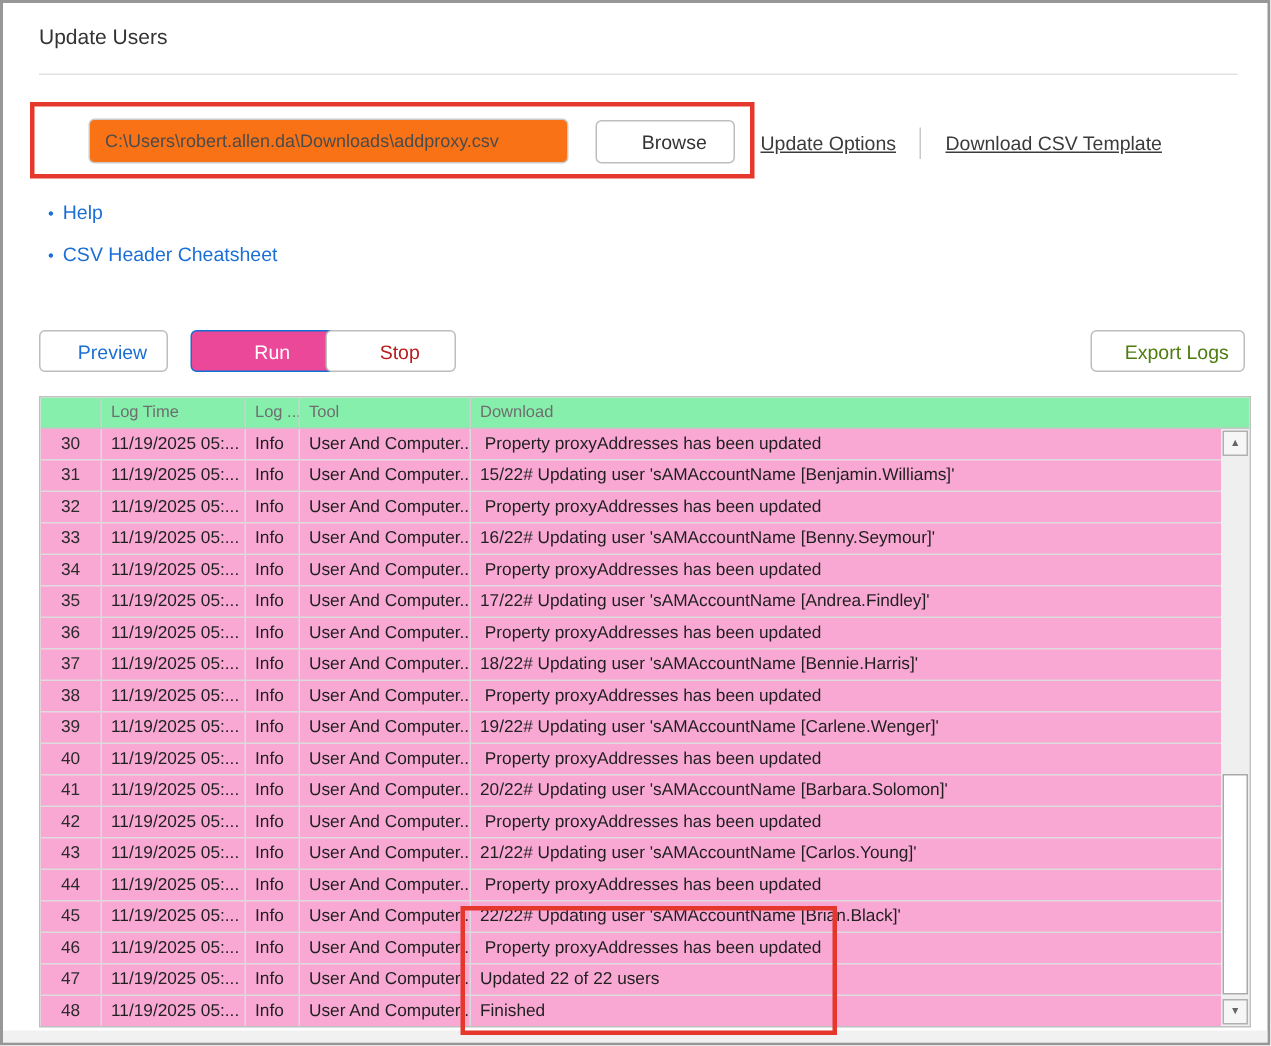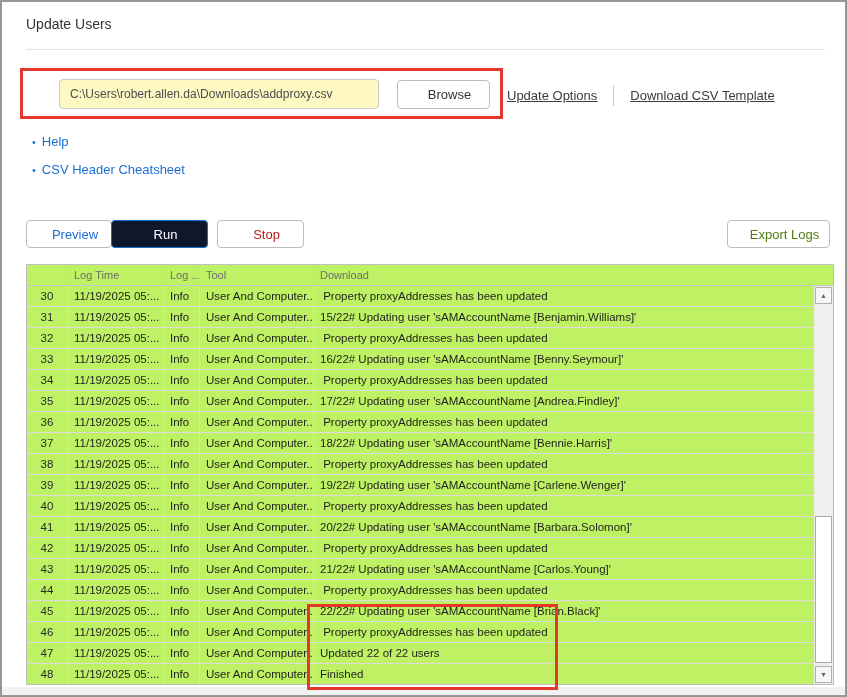--- a/index.html
+++ b/index.html
@@ -25,21 +25,21 @@
 
   .highlight-box {
     position: absolute; border: 3px solid #e5372c; z-index: 10;
     pointer-events: none; background: transparent;
   }
   .hl-top { left: 18px; top: 66px; width: 483px; height: 51px; }
   .hl-bottom { left: 305px; top: 602px; width: 251px; height: 86px; }
 
   .file-input {
     position: absolute; left: 57px; top: 77px; width: 320px; height: 30px;
-    background: #fef9c3; border: 1px solid #cbcbcb; border-radius: 4px;
+    background: #f97316; border: 1px solid #cbcbcb; border-radius: 4px;
     font-size: 12px; color: #4b4b4b; padding: 0 10px;
     font-family: "Liberation Sans", sans-serif;
   }
   .btn {
     display: flex; align-items: center; justify-content: center;
     background: #ffffff; border: 1px solid #bdbdbd; border-radius: 4px;
     font-size: 13px; color: #3c3c3c; cursor: pointer;
     font-family: "Liberation Sans", sans-serif;
     padding-left: 12px;
   }
@@ -57,43 +57,43 @@
 
   .help-links { position: absolute; left: 30px; top: 132px; }
   .help-link {
     display: block; font-size: 13px; color: #1b6fd4; cursor: pointer;
     margin-bottom: 13px; white-space: nowrap;
   }
   .help-link .bullet { font-size: 11px; margin-right: 6px; }
 
   .action-btn { position: absolute; top: 218px; height: 28px; }
   .preview-btn { left: 24px; width: 86px; color: #1b6fd4; }
-  .run-btn { left: 109px; width: 97px; background: #0f172a; border-color: #1170d2; color: #ffffff; }
+  .run-btn { left: 125px; width: 97px; background: #ec4899; border-color: #1170d2; color: #ffffff; }
   .stop-btn { left: 215px; width: 87px; color: #b91c1c; }
   .clear-btn { left: 610px; width: 104px; color: #3c3c3c; }
   .export-btn { left: 725px; width: 103px; color: #4d7c0f; }
 
   .log-table {
     position: absolute; left: 24px; top: 262px; width: 808px; height: 421px;
     border: 1px solid #bfbfbf; background: #ffffff; overflow: hidden;
   }
   .thead, .trow {
     display: grid;
     grid-template-columns: 41px 96px 36px 114px 1fr;
     height: 21px;
   }
   .thead {
-    background: #bef264; border-bottom: 1px solid #c6c6c6;
+    background: #86efac; border-bottom: 1px solid #c6c6c6;
   }
   .thead .hcell {
     font-size: 11px; color: #6e6e6e; display: flex; align-items: center;
     padding: 0 6px; border-right: 1px solid #cfcfcf; white-space: nowrap; overflow: hidden;
   }
   .thead .hcell:last-child { border-right: none; }
-  .trow { border-bottom: 1px solid #dcdcdc; background: #bef264; }
+  .trow { border-bottom: 1px solid #dcdcdc; background: #f9a8d4; }
   .cell {
     font-size: 11.5px; color: #1f1f1f; display: flex; align-items: center;
     padding: 0 6px; border-right: 1px solid #dcdcdc;
     white-space: pre; overflow: hidden;
   }
   .cell:last-child { border-right: none; padding-right: 32px; }
   .cell.num { justify-content: center; color: #2a2a2a; }
 
   .vscrollbar {
     position: absolute; right: 0; top: 21px; bottom: 0; width: 19px;

